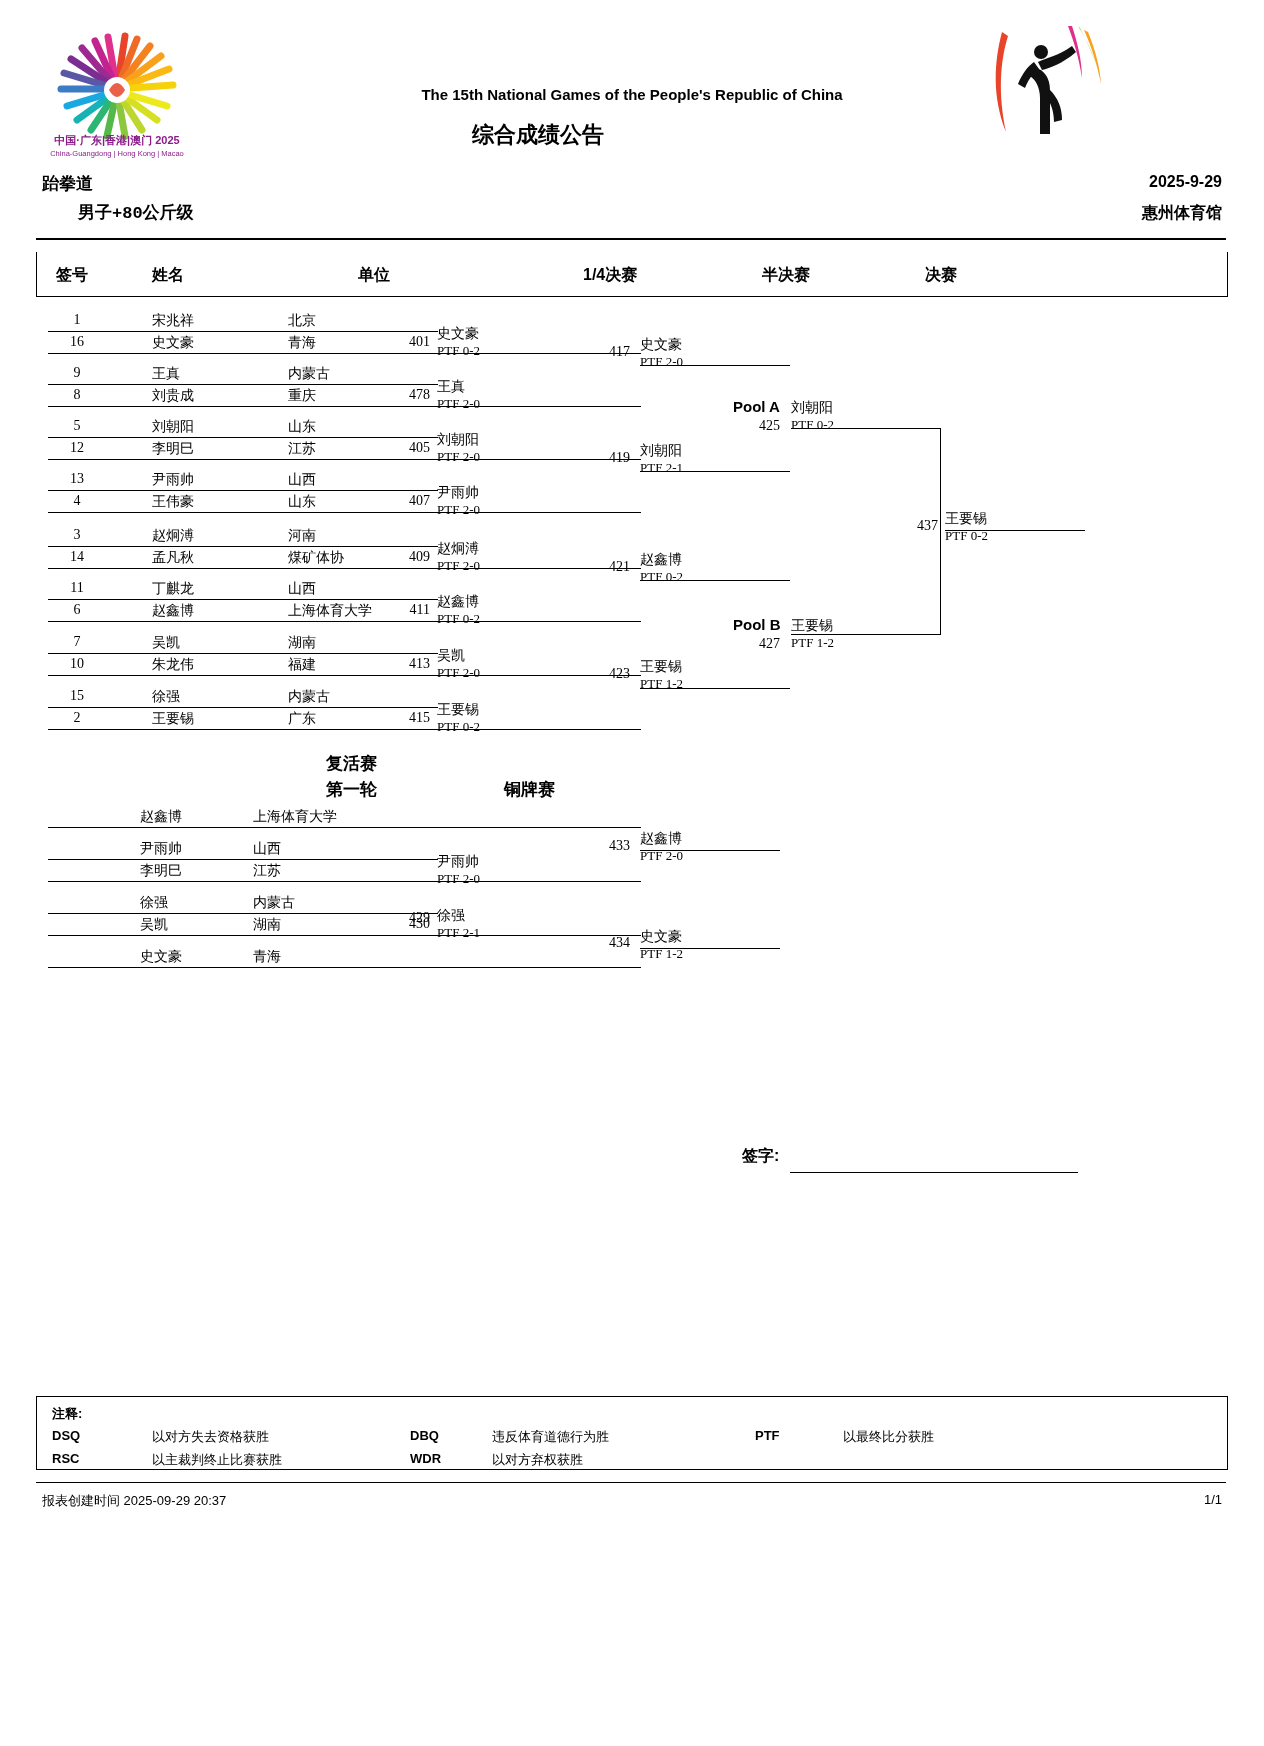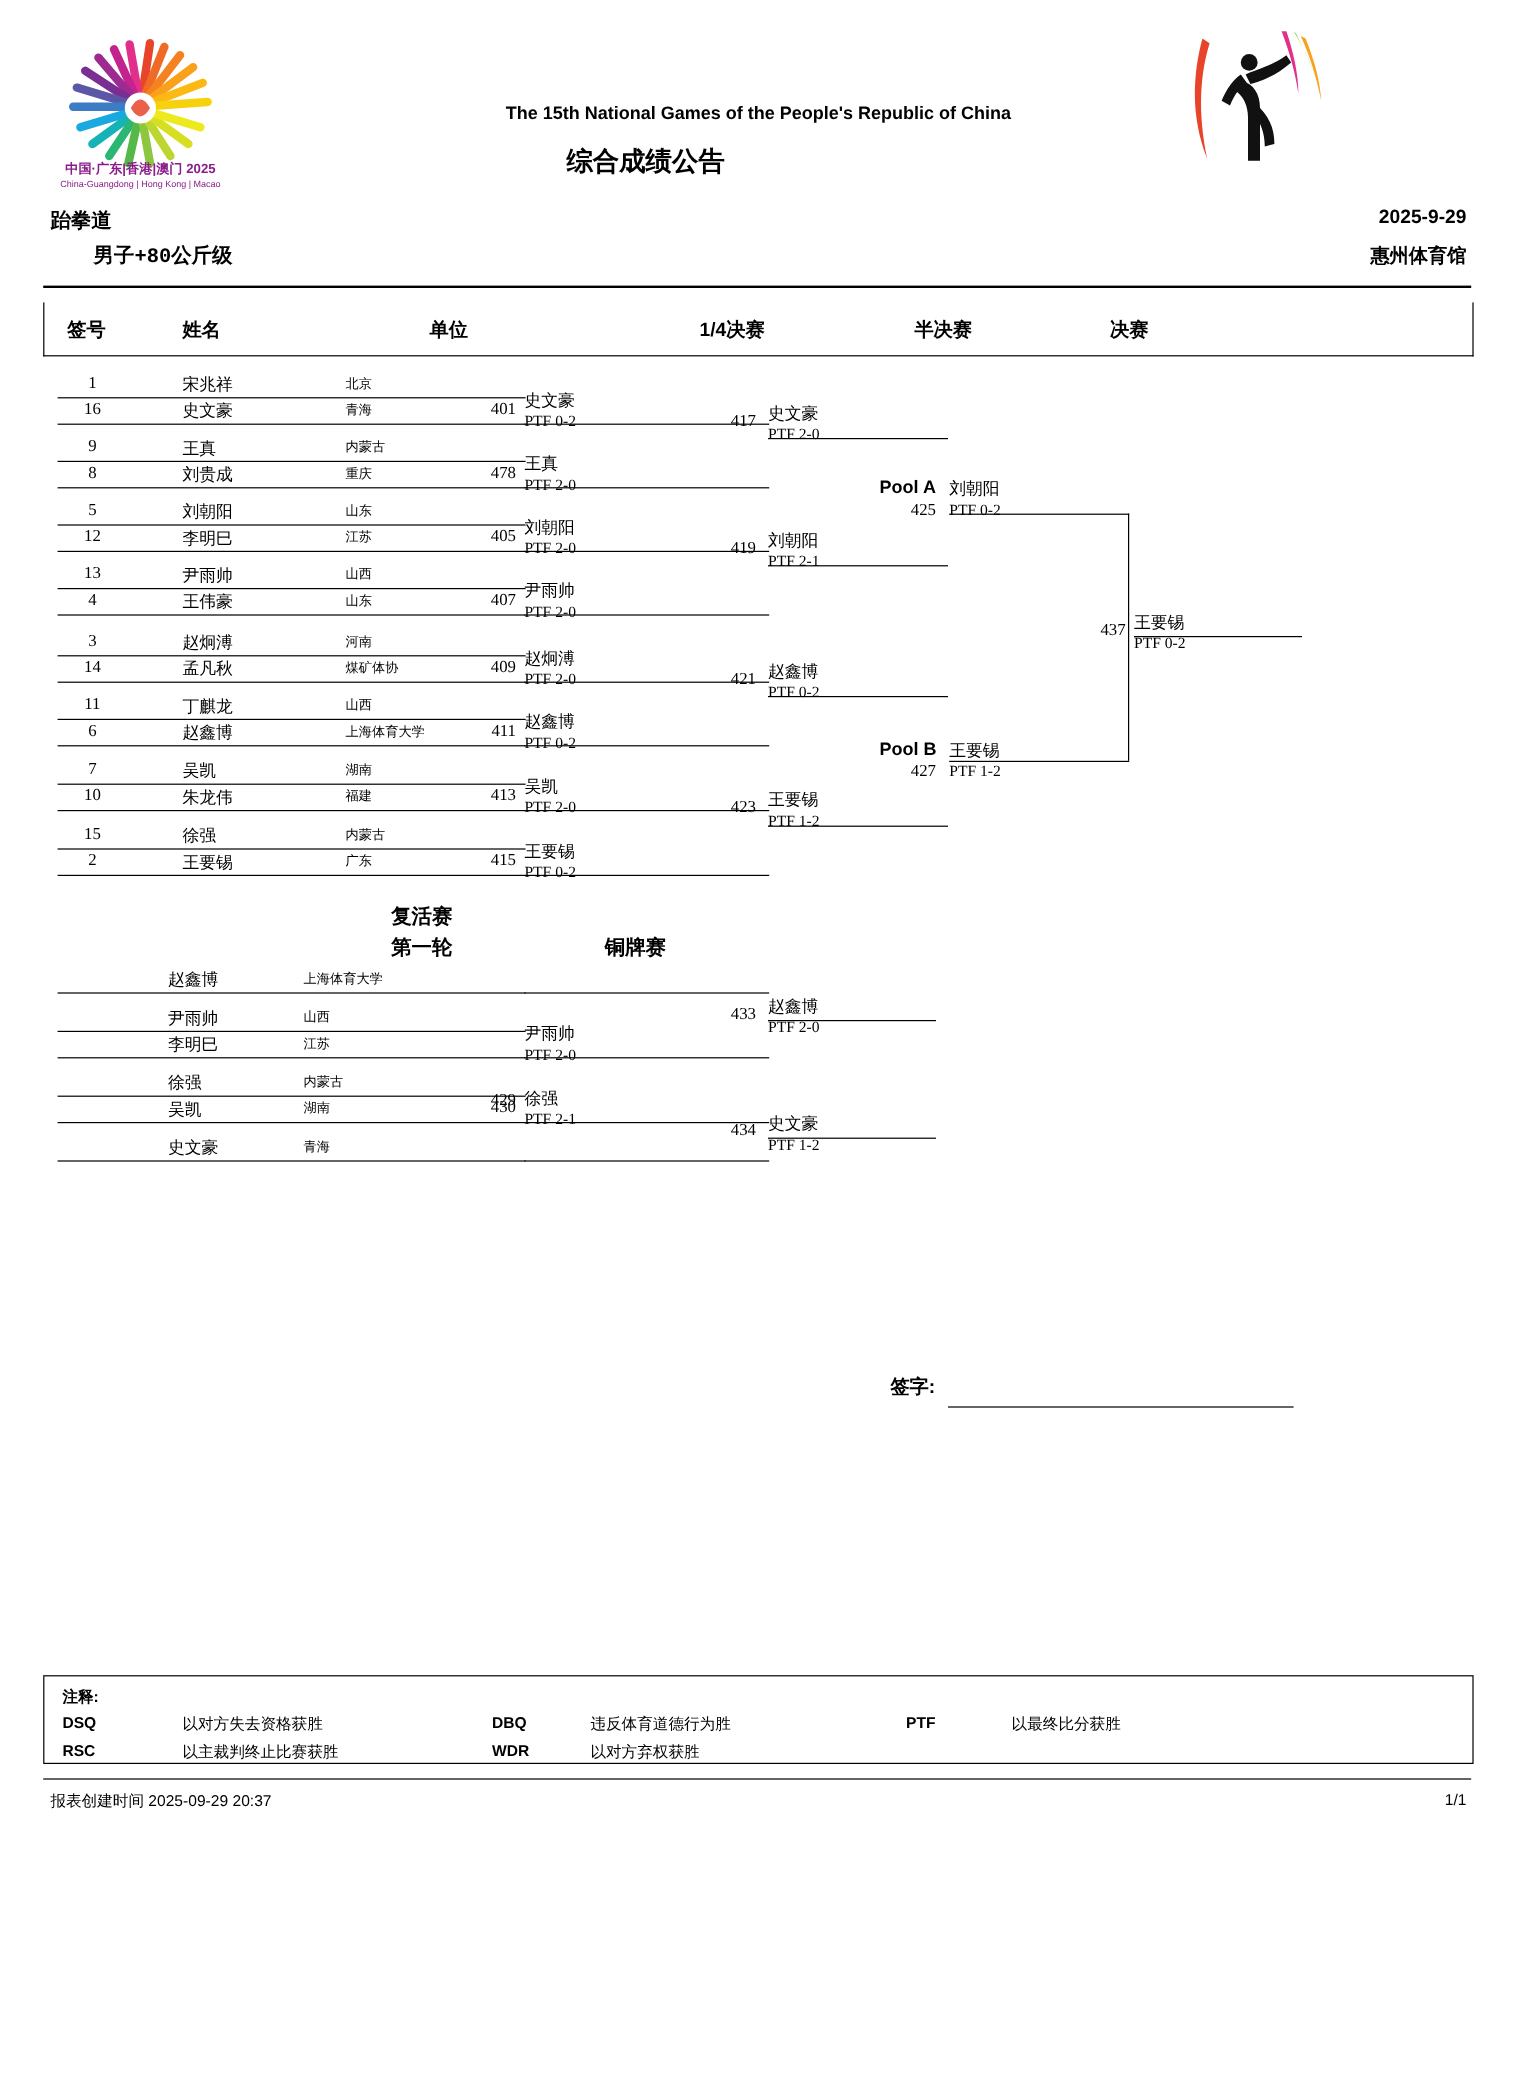--- a/index.html
+++ b/index.html
@@ -41,21 +41,21 @@
   .rule-top { position:absolute; left:36px; top:238px; width:1190px; height:2px; background:#000; }
 
   
   .colhead {
     position:absolute; top:265px;
     font-family:"Liberation Sans", sans-serif; font-size:16px; font-weight:bold;
   }
   .colhead-box { position:absolute; left:36px; top:252px; width:1190px; height:44px; border:1px solid #000; border-top:none; }
   .seed { position:absolute; font-family:"Liberation Serif",serif; font-size:14px; text-align:center; width:30px;}
   .nm { position:absolute; font-family:"Liberation Sans", sans-serif; font-size:14px; white-space:nowrap;}
-  .unit { position:absolute; font-family:Liberation Sans, sans-serif; font-size:11px; white-space:nowrap;}
+  .unit { position:absolute; font-family:Liberation Sans, sans-serif; font-size:14px; white-space:nowrap;}
   .matchno { position:absolute; font-family:"Liberation Serif",serif; font-size:14px; text-align:right; width:40px;}
   .winner { position:absolute; font-family:"Liberation Sans", sans-serif; font-size:14px; white-space:nowrap;}
   .score { position:absolute; font-family:"Liberation Serif", serif; font-size:13px; white-space:nowrap;}
   .hline { position:absolute; height:1px; background:#000; }
   .vline { position:absolute; width:1px; background:#000; }
   .poollabel { position:absolute; font-family:"Liberation Sans", sans-serif; font-size:15px; font-weight:bold; }
 
   .section-title { position:absolute; font-family:"Liberation Sans", sans-serif; font-size:17px; font-weight:bold; }
 
   .sign-label { position:absolute; left:742px; top:1146px; font-family:"Liberation Sans", sans-serif; font-size:16px; font-weight:bold; }

